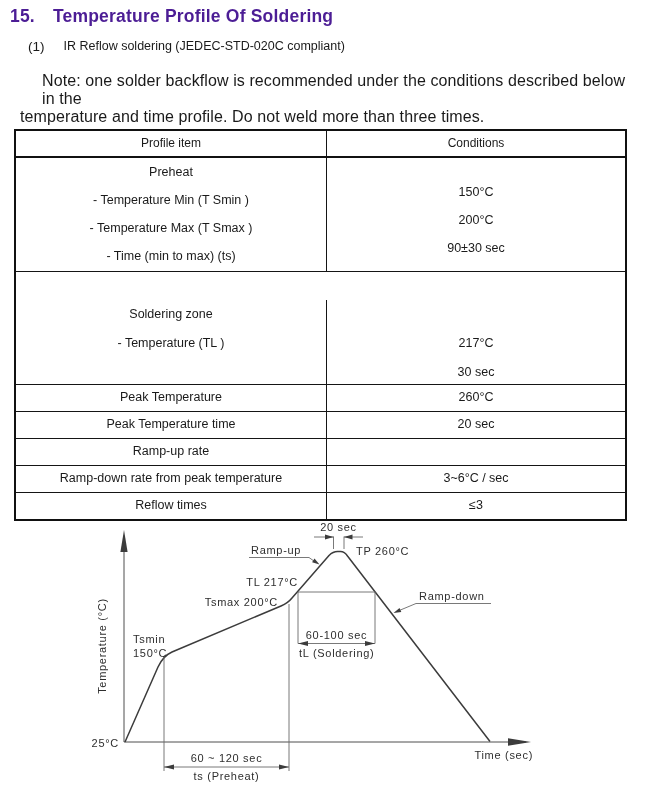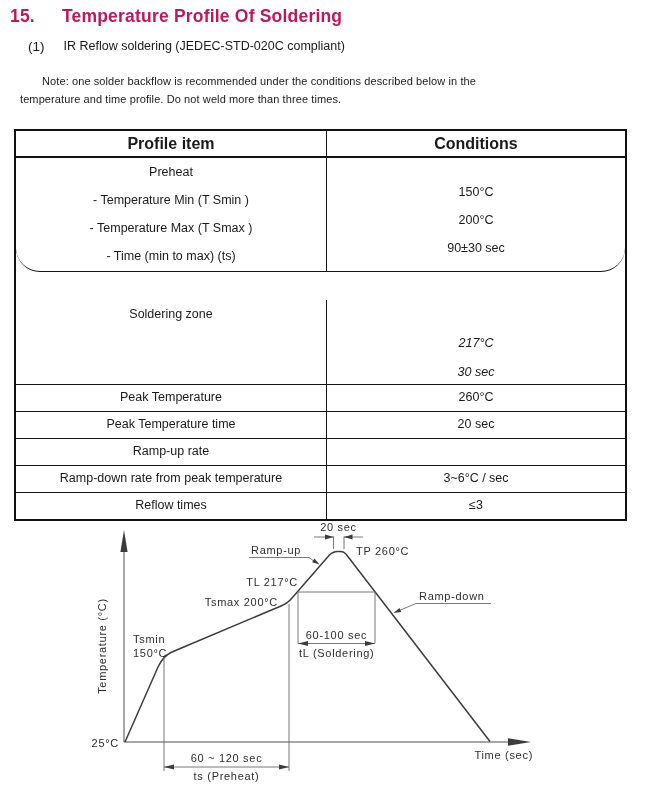--- a/index.html
+++ b/index.html
@@ -1,44 +1,44 @@
 <!DOCTYPE html>
 <html><head>
 <meta charset="utf-8">
 <style>
   html,body{margin:0;padding:0;background:#fff;}
   .doc{position:relative;width:654px;height:785px;background:#ffffff;overflow:hidden;
        font-family:"Liberation Sans",sans-serif;color:#1a1a1a;}
 
   
-  .title{position:absolute;left:10px;top:6px;display:flex;gap:27px;
-         font-size:17.5px;font-weight:bold;color:#be185d;letter-spacing:0.2px;}
+  .title{position:absolute;left:10px;top:6px;display:flex;gap:18px;
+         font-size:17.5px;font-weight:bold;color:#4c1d95;letter-spacing:0.2px;}
   .subtitle{position:absolute;left:28px;top:39px;display:flex;gap:19px;font-size:12.5px;}
   .subtitle .num{font-size:13.5px;}
-  .note{position:absolute;left:20px;top:72px;width:606px;font-size:11px;line-height:18px;
+  .note{position:absolute;left:20px;top:72px;width:606px;font-size:16px;line-height:18px;
         letter-spacing:0.1px;}
   .note .l1{padding-left:22px;}
 
   
   .ptable{position:absolute;left:14px;top:129px;width:613px;box-sizing:border-box;
           border:2px solid #111;font-size:12.5px;}
   .trow{display:grid;grid-template-columns:311px 1fr;border-bottom:1.5px solid #151515;}
   .trow:last-child{border-bottom:none;}
   .tcell{text-align:center;}
   .tcell.item{border-right:1.5px solid #151515;}
   .trow.header{height:25px;border-bottom:2px solid #111;}
-  .trow.header .tcell{font-weight:bold;line-height:25px;font-size:16px;}
-  .trow.block-a{height:113px;border-radius:24px;}
+  .trow.header .tcell{font-weight:normal;line-height:25px;font-size:12px;}
+  .trow.block-a{height:113px;}
   .trow.block-b{height:84px;margin-top:28px;}
   .trow.single{height:26px;}
   .trow.single .tcell{line-height:25px;}
   .line28{height:28px;line-height:28px;}
   .line29{height:29px;line-height:29px;}
   .pad-cond-a{padding-top:20px;}
-  .pad-cond-b{padding-top:29px;font-style:italic;}
+  .pad-cond-b{padding-top:29px;}
 
   
   .diagram{position:absolute;left:0;top:500px;width:654px;height:285px;}
   .diagram svg{display:block;}
   .dline{stroke:#4f4f4f;stroke-width:1;fill:none;}
   .dthin{stroke:#6a6a6a;stroke-width:0.9;fill:none;}
   .dcurve{stroke:#3c3c3c;stroke-width:1.5;fill:none;stroke-linejoin:round;}
   .dfill{fill:#3c3c3c;stroke:none;}
   .dtext{font-family:"Liberation Sans",sans-serif;font-size:11px;fill:#2e2e2e;
          letter-spacing:0.7px;}
@@ -79,20 +79,21 @@
       <div class="tcell pad-cond-a">
         <div class="line28">150°C</div>
         <div class="line28">200°C</div>
         <div class="line28">90±30 sec</div>
       </div>
     </div>
 
     <div class="trow block-b">
       <div class="tcell item">
         <div class="line29">Soldering zone</div>
+        <div class="line29">- Temperature (TL )</div>
       </div>
       <div class="tcell pad-cond-b">
         <div class="line29">217°C</div>
         <div class="line29">30 sec</div>
       </div>
     </div>
 
     <div class="trow single">
       <div class="tcell item">Peak Temperature</div>
       <div class="tcell">260°C</div>

